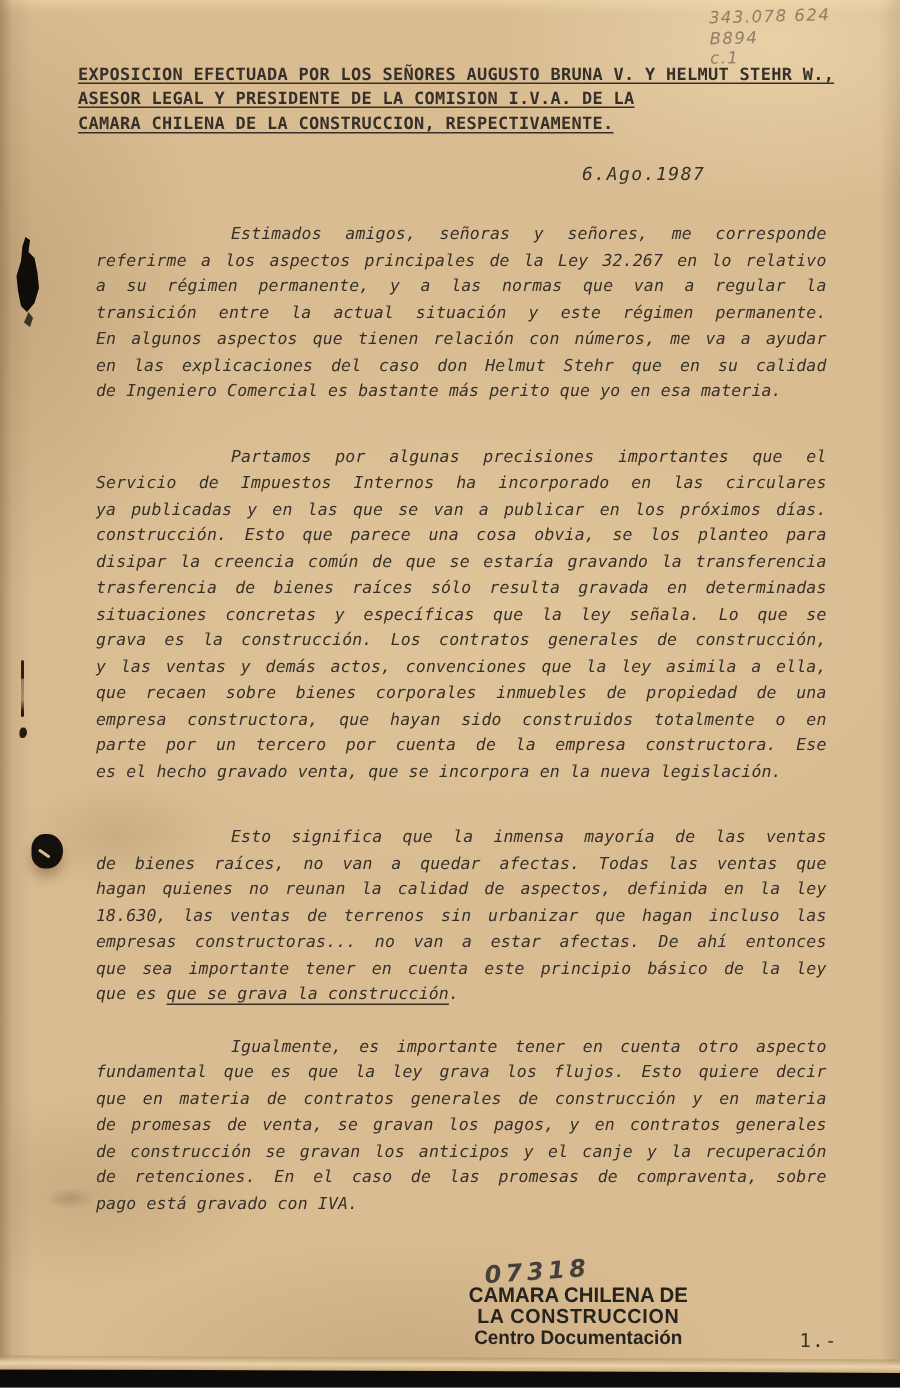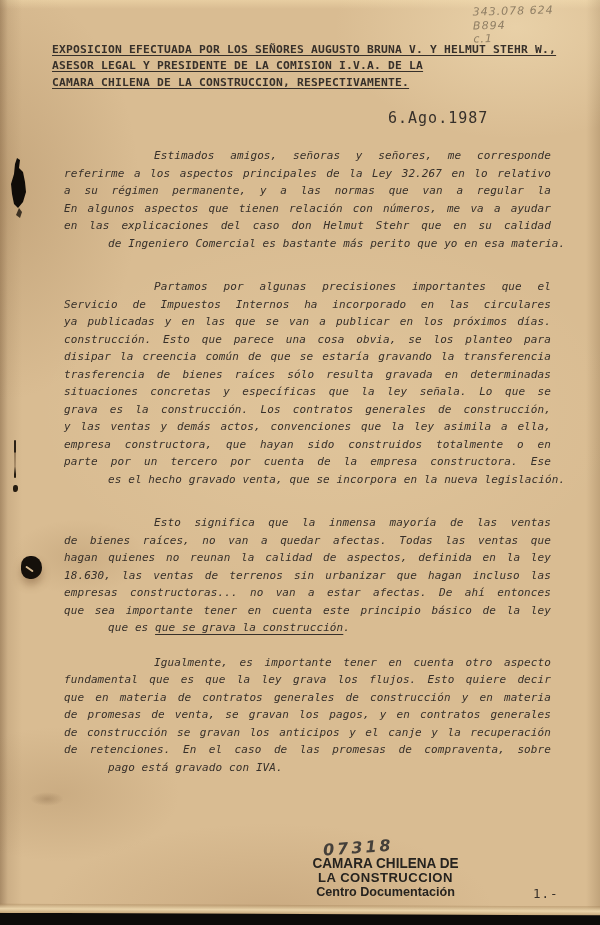--- a/index.html
+++ b/index.html
@@ -39,36 +39,36 @@
   .title {
     position:absolute; left:52px; top:42px; width:505px;
     text-align:left; font-weight:bold; font-size:11.3px; line-height:16.4px;
     color:var(--ink,#37302a); letter-spacing:.2px;
   }
   .title-line { text-decoration:underline; text-underline-offset:2px; text-decoration-thickness:1.2px; white-space:nowrap; }
 
   
   .date {
     position:absolute; left:388px; top:109px;
-    font-size:15px; color:var(--ink,#37302a); letter-spacing:1px;
+    font-size:12px; color:var(--ink,#37302a); letter-spacing:1px;font-style:italic;
   }
 
   
   .body-text {
     position:absolute; left:64px; top:147px; width:487px;
     font-size:11px; color:var(--ink,#37302a);font-style:italic;
   }
   .para { margin-bottom:26px; }
   .para:nth-child(3) { margin-bottom:17px; }
   .line {
     line-height:17.5px; height:17.5px; white-space:nowrap;
     text-align:justify; text-align-last:justify; letter-spacing:.1px;
   }
   .line.first { text-indent:90px; }
-  .line.last { text-align-last:left;margin-left:44px; }
+  .line.last { text-align-last:left; }
   .line u { text-underline-offset:2.5px; text-decoration-thickness:1.1px; }
 
   
   .accession {
     position:absolute; left:323px; top:838px;
     font-family:"DejaVu Sans", sans-serif; font-style:italic; font-weight:bold;
     font-size:16px; letter-spacing:3px; color:#45403a; transform:rotate(-4deg);
   }
 
   
@@ -129,34 +129,36 @@
       <div class="title-line">CAMARA CHILENA DE LA CONSTRUCCION, RESPECTIVAMENTE.</div>
     </div>
 
   <div class="date">6.Ago.1987</div>
 
   <div class="body-text" id="paragraphs">
       <div class="para">
         <div class="line first">Estimados amigos, señoras y señores, me corresponde</div>
         <div class="line">referirme a los aspectos principales de la Ley 32.267 en lo relativo</div>
         <div class="line">a su régimen permanente, y a las normas que van a regular la</div>
+        <div class="line">transición entre la actual situación y este régimen permanente.</div>
         <div class="line">En algunos aspectos que tienen relación con números, me va a ayudar</div>
         <div class="line">en las explicaciones del caso don Helmut Stehr que en su calidad</div>
         <div class="line last">de Ingeniero Comercial es bastante más perito que yo en esa materia.</div>
       </div>
       <div class="para">
         <div class="line first">Partamos por algunas precisiones importantes que el</div>
         <div class="line">Servicio de Impuestos Internos ha incorporado en las circulares</div>
         <div class="line">ya publicadas y en las que se van a publicar en los próximos días.</div>
         <div class="line">construcción. Esto que parece una cosa obvia, se los planteo para</div>
         <div class="line">disipar la creencia común de que se estaría gravando la transferencia</div>
         <div class="line">trasferencia de bienes raíces sólo resulta gravada en determinadas</div>
         <div class="line">situaciones concretas y específicas que la ley señala. Lo que se</div>
         <div class="line">grava es la construcción. Los contratos generales de construcción,</div>
         <div class="line">y las ventas y demás actos, convenciones que la ley asimila a ella,</div>
+        <div class="line">que recaen sobre bienes corporales inmuebles de propiedad de una</div>
         <div class="line">empresa constructora, que hayan sido construidos totalmente o en</div>
         <div class="line">parte por un tercero por cuenta de la empresa constructora. Ese</div>
         <div class="line last">es el hecho gravado venta, que se incorpora en la nueva legislación.</div>
       </div>
       <div class="para">
         <div class="line first">Esto significa que la inmensa mayoría de las ventas</div>
         <div class="line">de bienes raíces, no van a quedar afectas. Todas las ventas que</div>
         <div class="line">hagan quienes no reunan la calidad de aspectos, definida en la ley</div>
         <div class="line">18.630, las ventas de terrenos sin urbanizar que hagan incluso las</div>
         <div class="line">empresas constructoras... no van a estar afectas. De ahí entonces</div>

